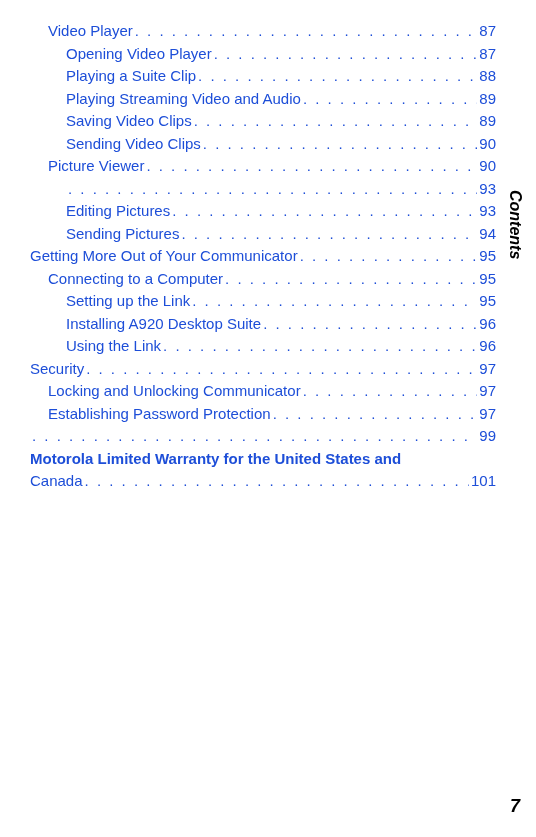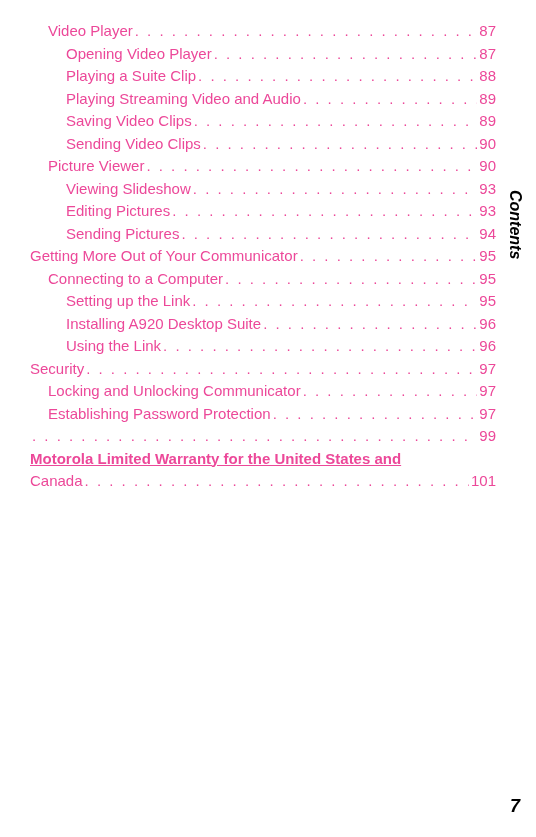--- a/index.html
+++ b/index.html
@@ -11,21 +11,21 @@
       width: 536px;
       height: 837px;
       font-family: Arial, Helvetica, sans-serif;
       background: white;
       position: relative;
       padding: 20px 40px 20px 30px;
     }
     .toc {
       font-size: 15px;
       line-height: 1.5;
-      color: #ec4899;
+      color: #1d4ed8;
     }
     .toc-entry {
       display: flex;
       align-items: baseline;
       white-space: nowrap;
       overflow: hidden;
     }
     .toc-entry.level-0 {
       font-weight: normal;
       margin-left: 0;
@@ -49,21 +49,20 @@
       content: ". . . . . . . . . . . . . . . . . . . . . . . . . . . . . . . . . . . . . . . . . . . . . . . . . . . . . . . . . . . . . . . . . . . . . . . . . . . . . . . . . . . . . . . . . . . . . . . .";
     }
     .toc-page {
       flex-shrink: 0;
     }
     .toc-entry-wrap {
       display: block;
     }
     .toc-wrap-title {
       font-weight: bold;
-      text-decoration: underline;
     }
     .toc-wrap-line2 {
       display: flex;
       align-items: center;
       white-space: nowrap;
       overflow: hidden;
       font-weight: normal;
     }
     .side-label {
       position: absolute;
@@ -116,21 +115,20 @@
       <span class="toc-title">Sending Video Clips</span>
       <span class="toc-dots"></span>
       <span class="toc-page">90</span>
     </div>
     <div class="toc-entry level-1">
       <span class="toc-title">Picture Viewer</span>
       <span class="toc-dots"></span>
       <span class="toc-page">90</span>
     </div>
     <div class="toc-entry level-2">
-      <span class="toc-title">Viewing Slideshow</span>
       <span class="toc-dots"></span>
       <span class="toc-page">93</span>
     </div>
     <div class="toc-entry level-2">
       <span class="toc-title">Editing Pictures</span>
       <span class="toc-dots"></span>
       <span class="toc-page">93</span>
     </div>
     <div class="toc-entry level-2">
       <span class="toc-title">Sending Pictures</span>

